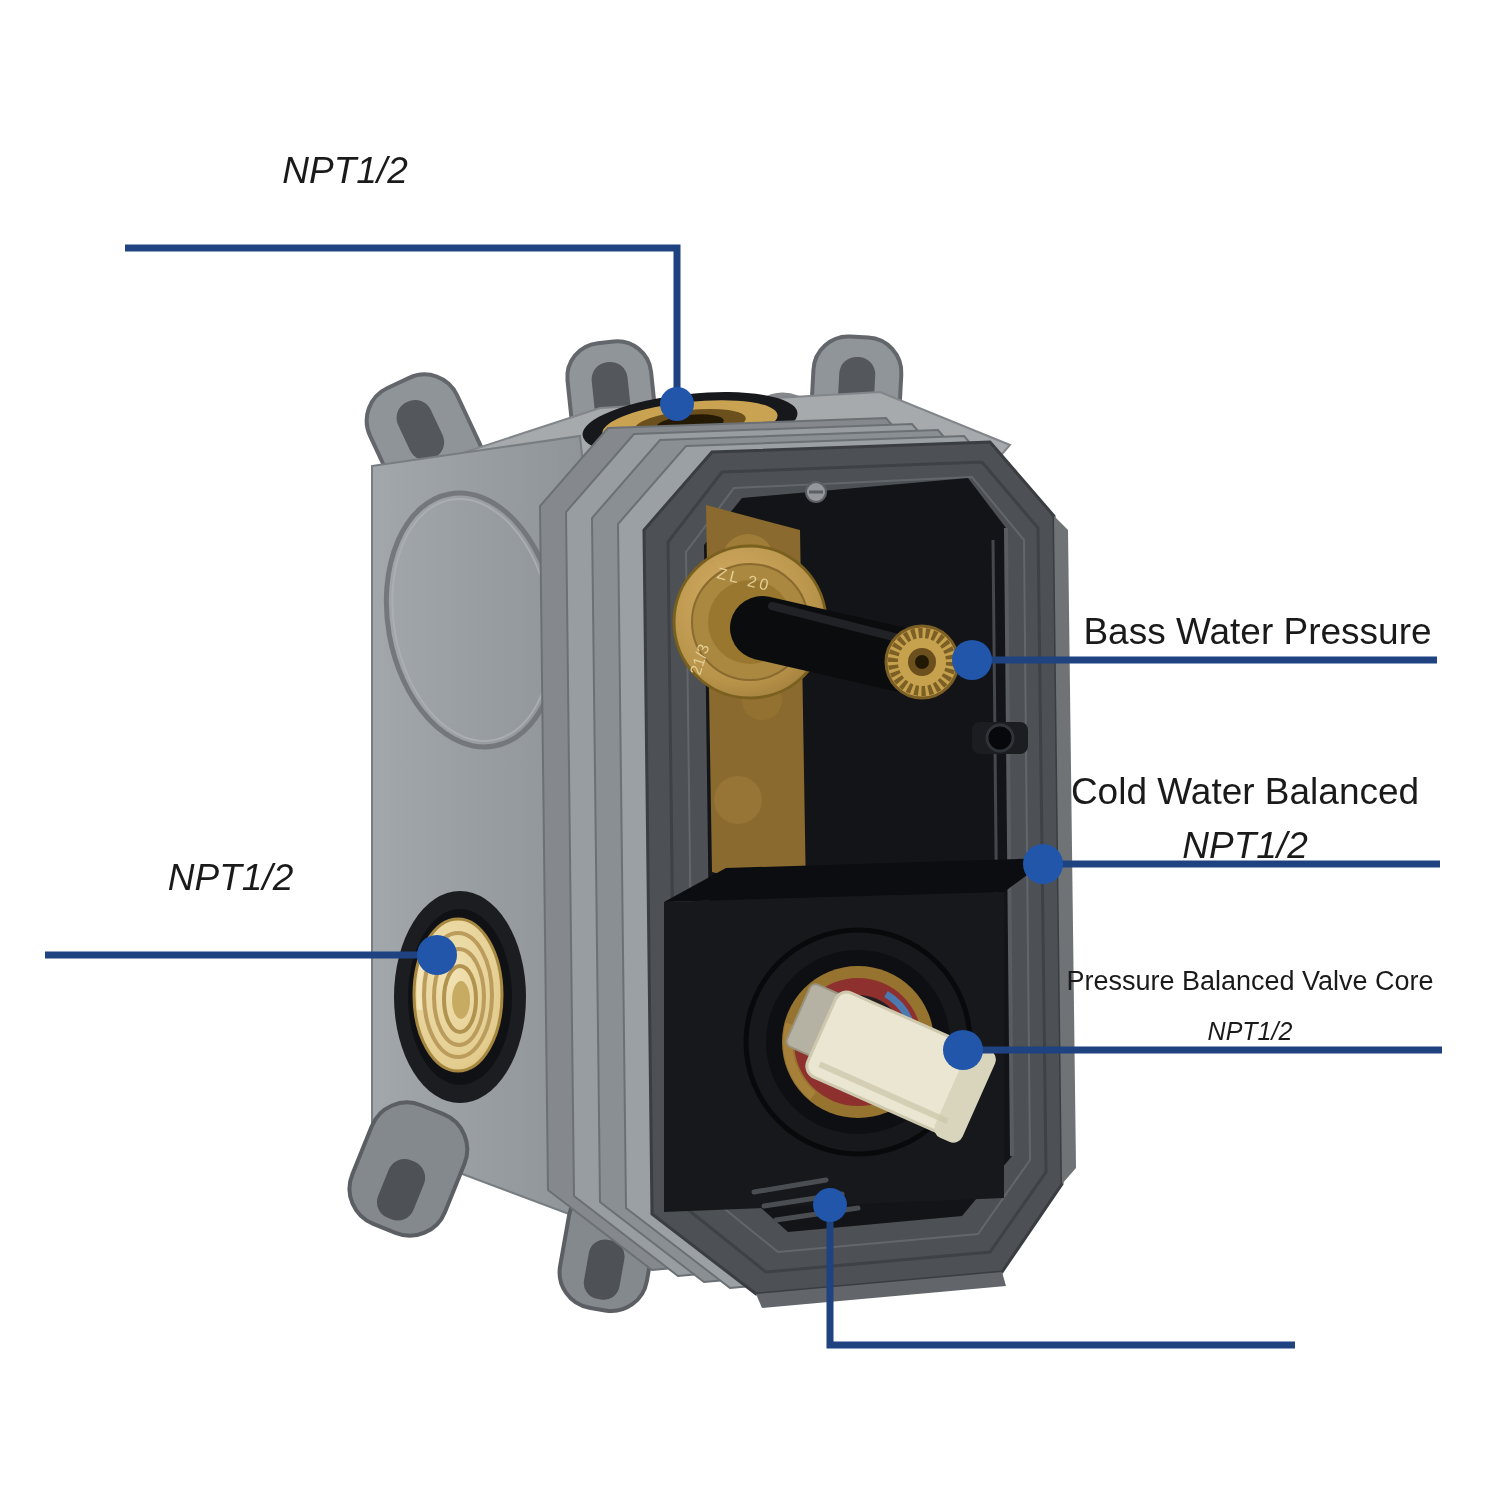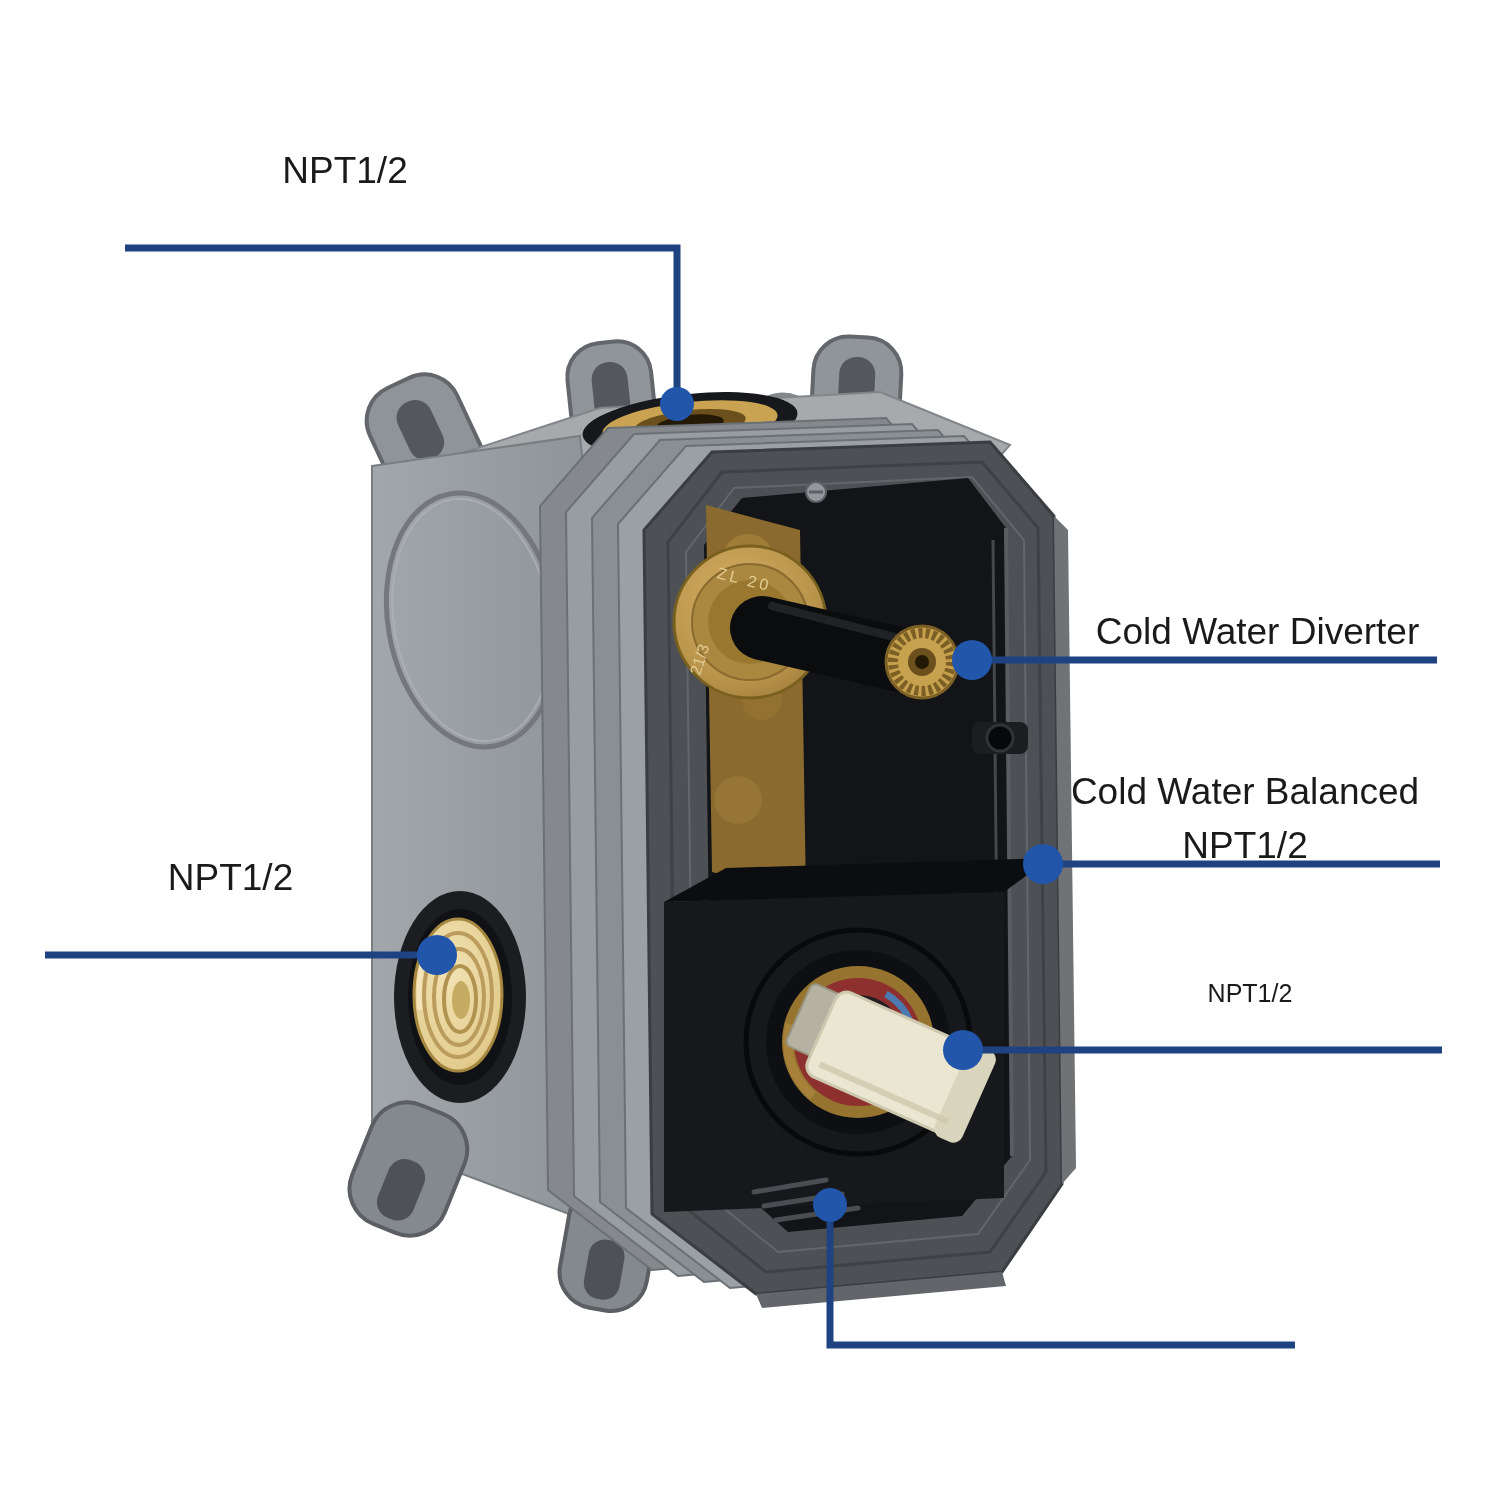--- a/index.html
+++ b/index.html
@@ -6,21 +6,21 @@
   .stage{
     position:relative;width:1500px;height:1500px;background:#ffffff;overflow:hidden;
     font-family:"Liberation Sans", sans-serif;
   }
   .art{position:absolute;left:0;top:0;width:1500px;height:1500px;}
   .label{
     position:absolute;text-align:center;color:#1a1a1a;
     font-family:"Liberation Sans", sans-serif;
   }
   .label .main{font-size:37px;line-height:54px;white-space:nowrap;}
-  .label .sub{font-size:37px;line-height:54px;white-space:nowrap;}
+  .label .sub{font-size:37px;line-height:54px;white-space:nowrap;font-style:italic;}
   .label.big .main{font-size:38px;}
   .label.small .main{font-size:27px;line-height:38px;}
   .label.small .sub{font-size:25px;line-height:34px;margin-top:14px;}
 </style>
 </head>
 <body>
 
 <div class="stage">
 
   <svg class="art" viewBox="0 0 1500 1500" aria-hidden="true">
@@ -198,29 +198,30 @@
       <circle cx="963" cy="1050" r="20"></circle>
       <circle cx="830" cy="1205" r="17"></circle>
     </g>
   </svg>
 
   <div class="label big" style="left:75px;top:144px;width:540px;">
     <div class="sub">NPT1/2</div>
   </div>
 
   <div class="label" style="left:1070px;top:605px;width:375px;">
-    <div class="main">Cold Water Diverter</div>
+    <div class="main">Bass Water Pressure</div>
   </div>
 
   <div class="label" style="left:1040px;top:765px;width:410px;">
     <div class="main">Cold Water Balanced</div>
     <div class="sub">NPT1/2</div>
   </div>
 
   <div class="label" style="left:28px;top:851px;width:405px;">
     <div class="sub">NPT1/2</div>
   </div>
 
   <div class="label small" style="left:1055px;top:962px;width:390px;">
+    <div class="main">Pressure Balanced Valve Core</div>
     <div class="sub">NPT1/2</div>
   </div>
 
 </div>
 
 </body></html>

